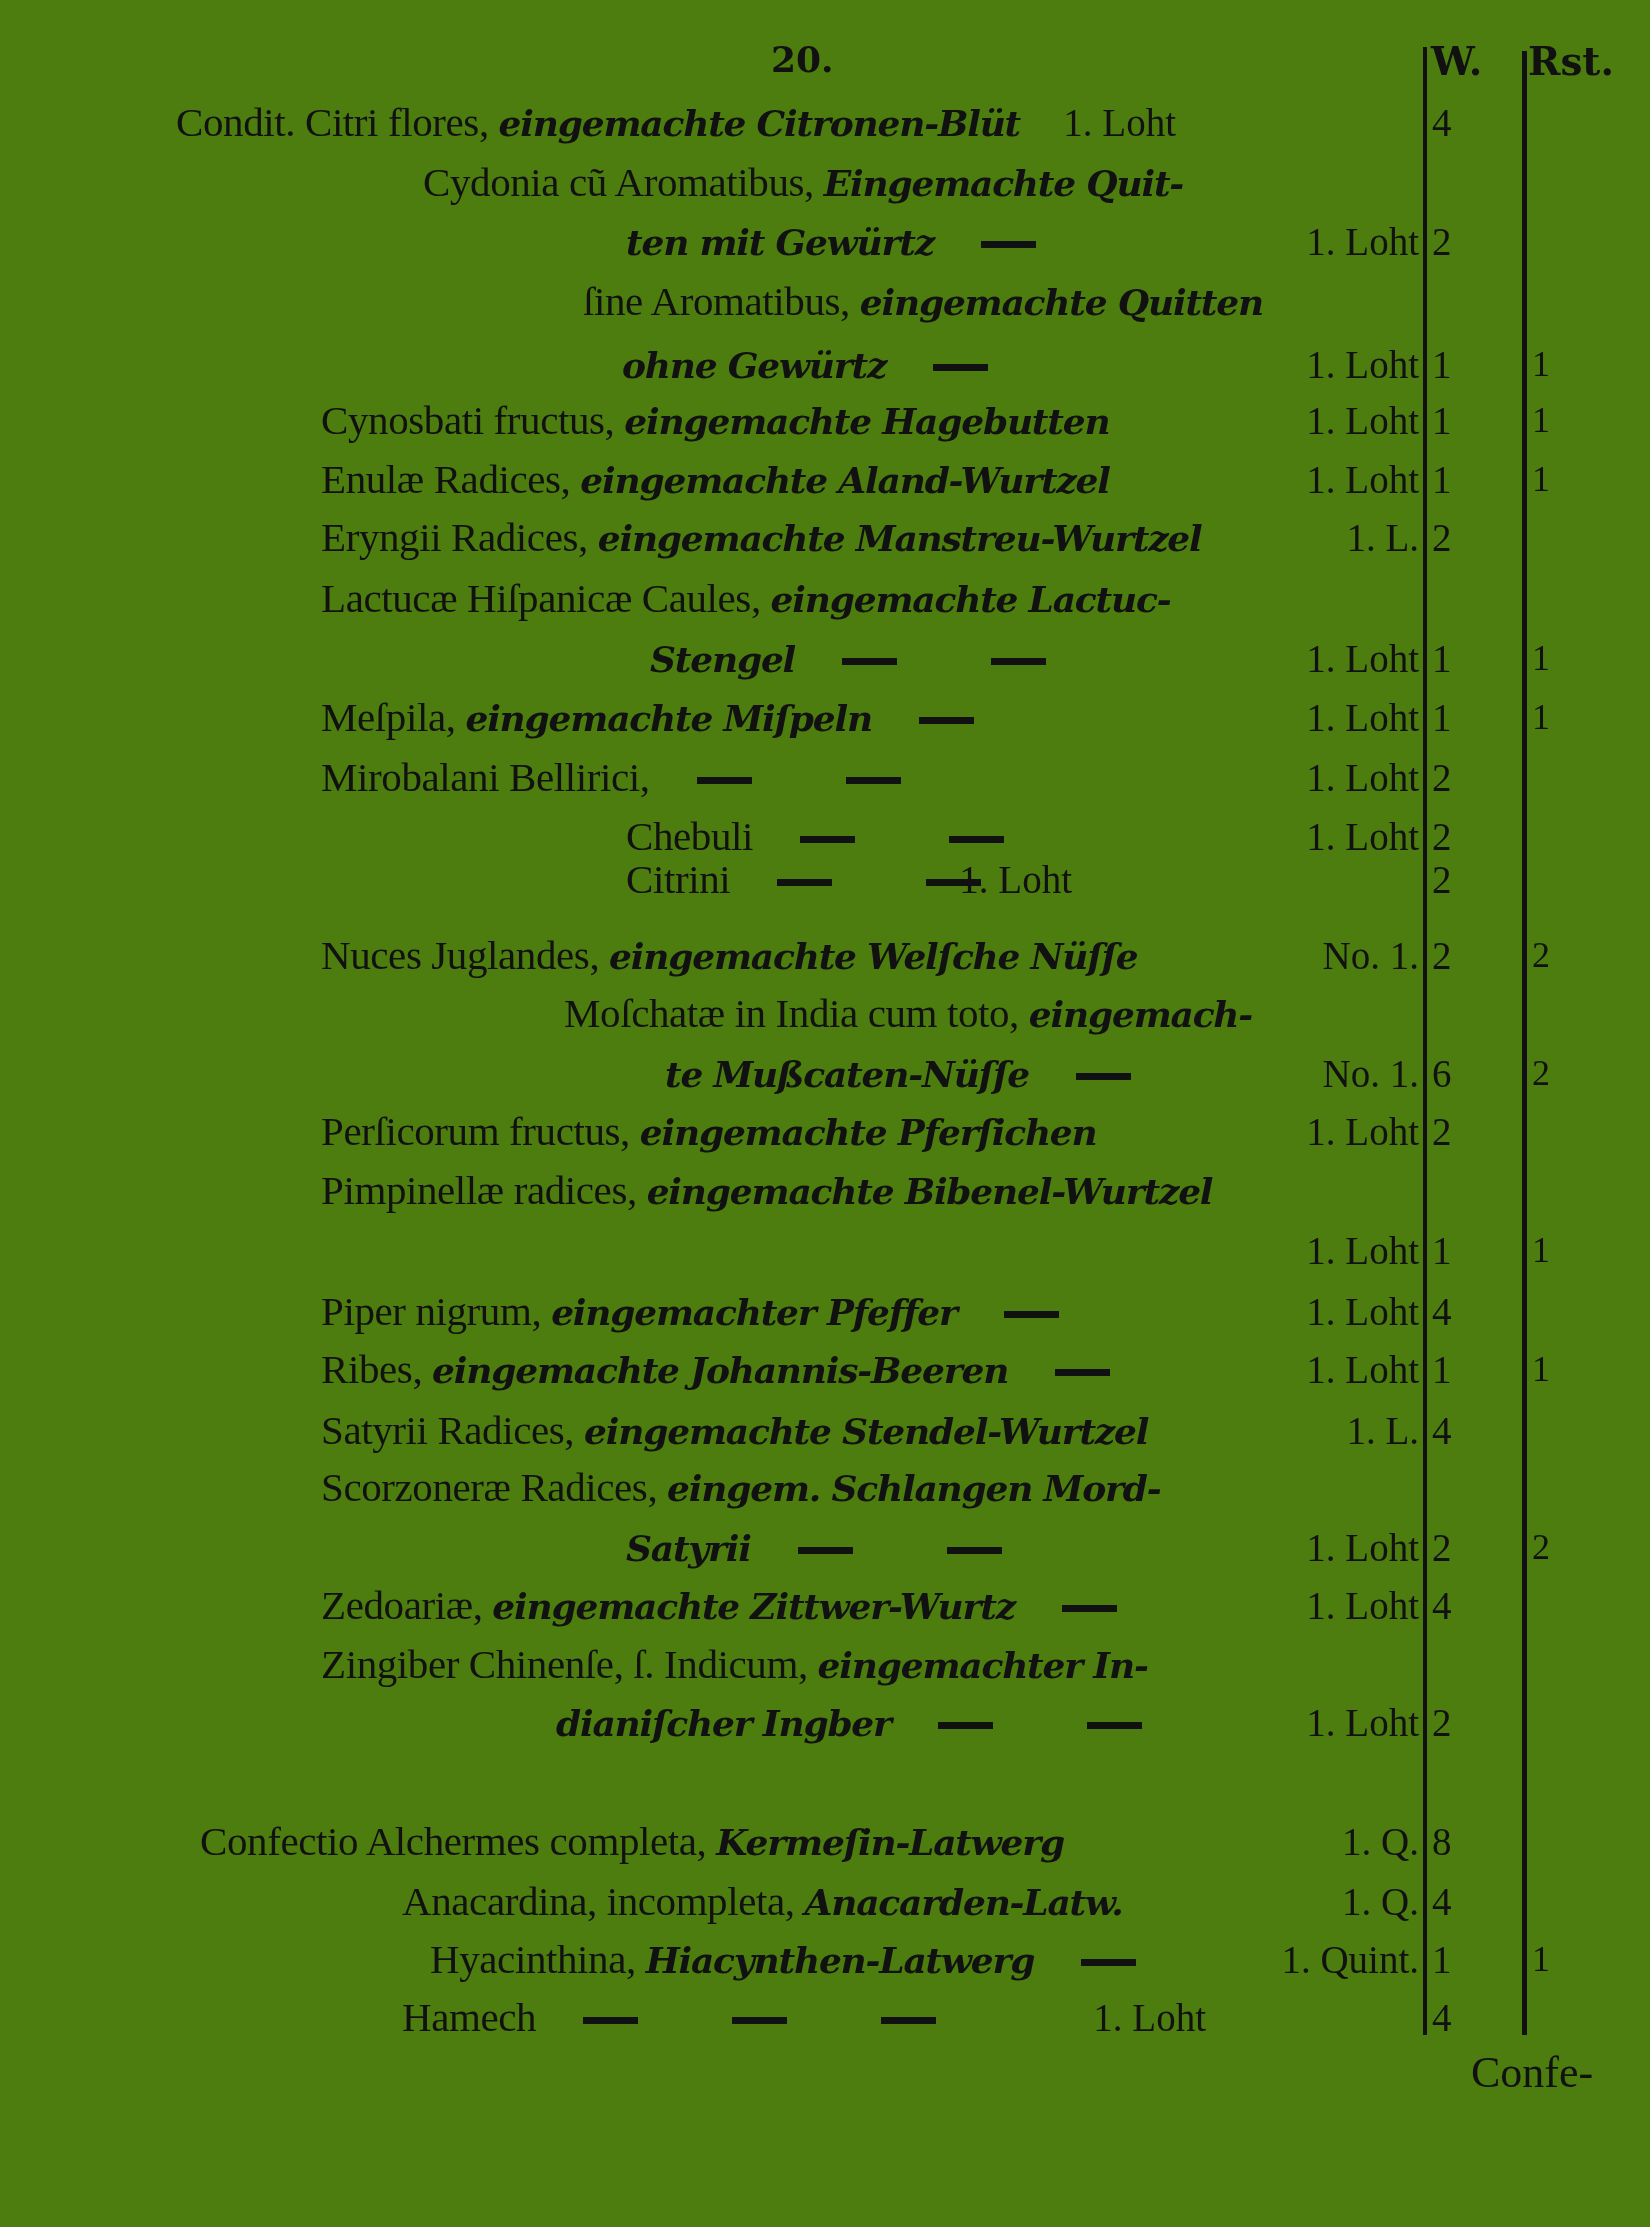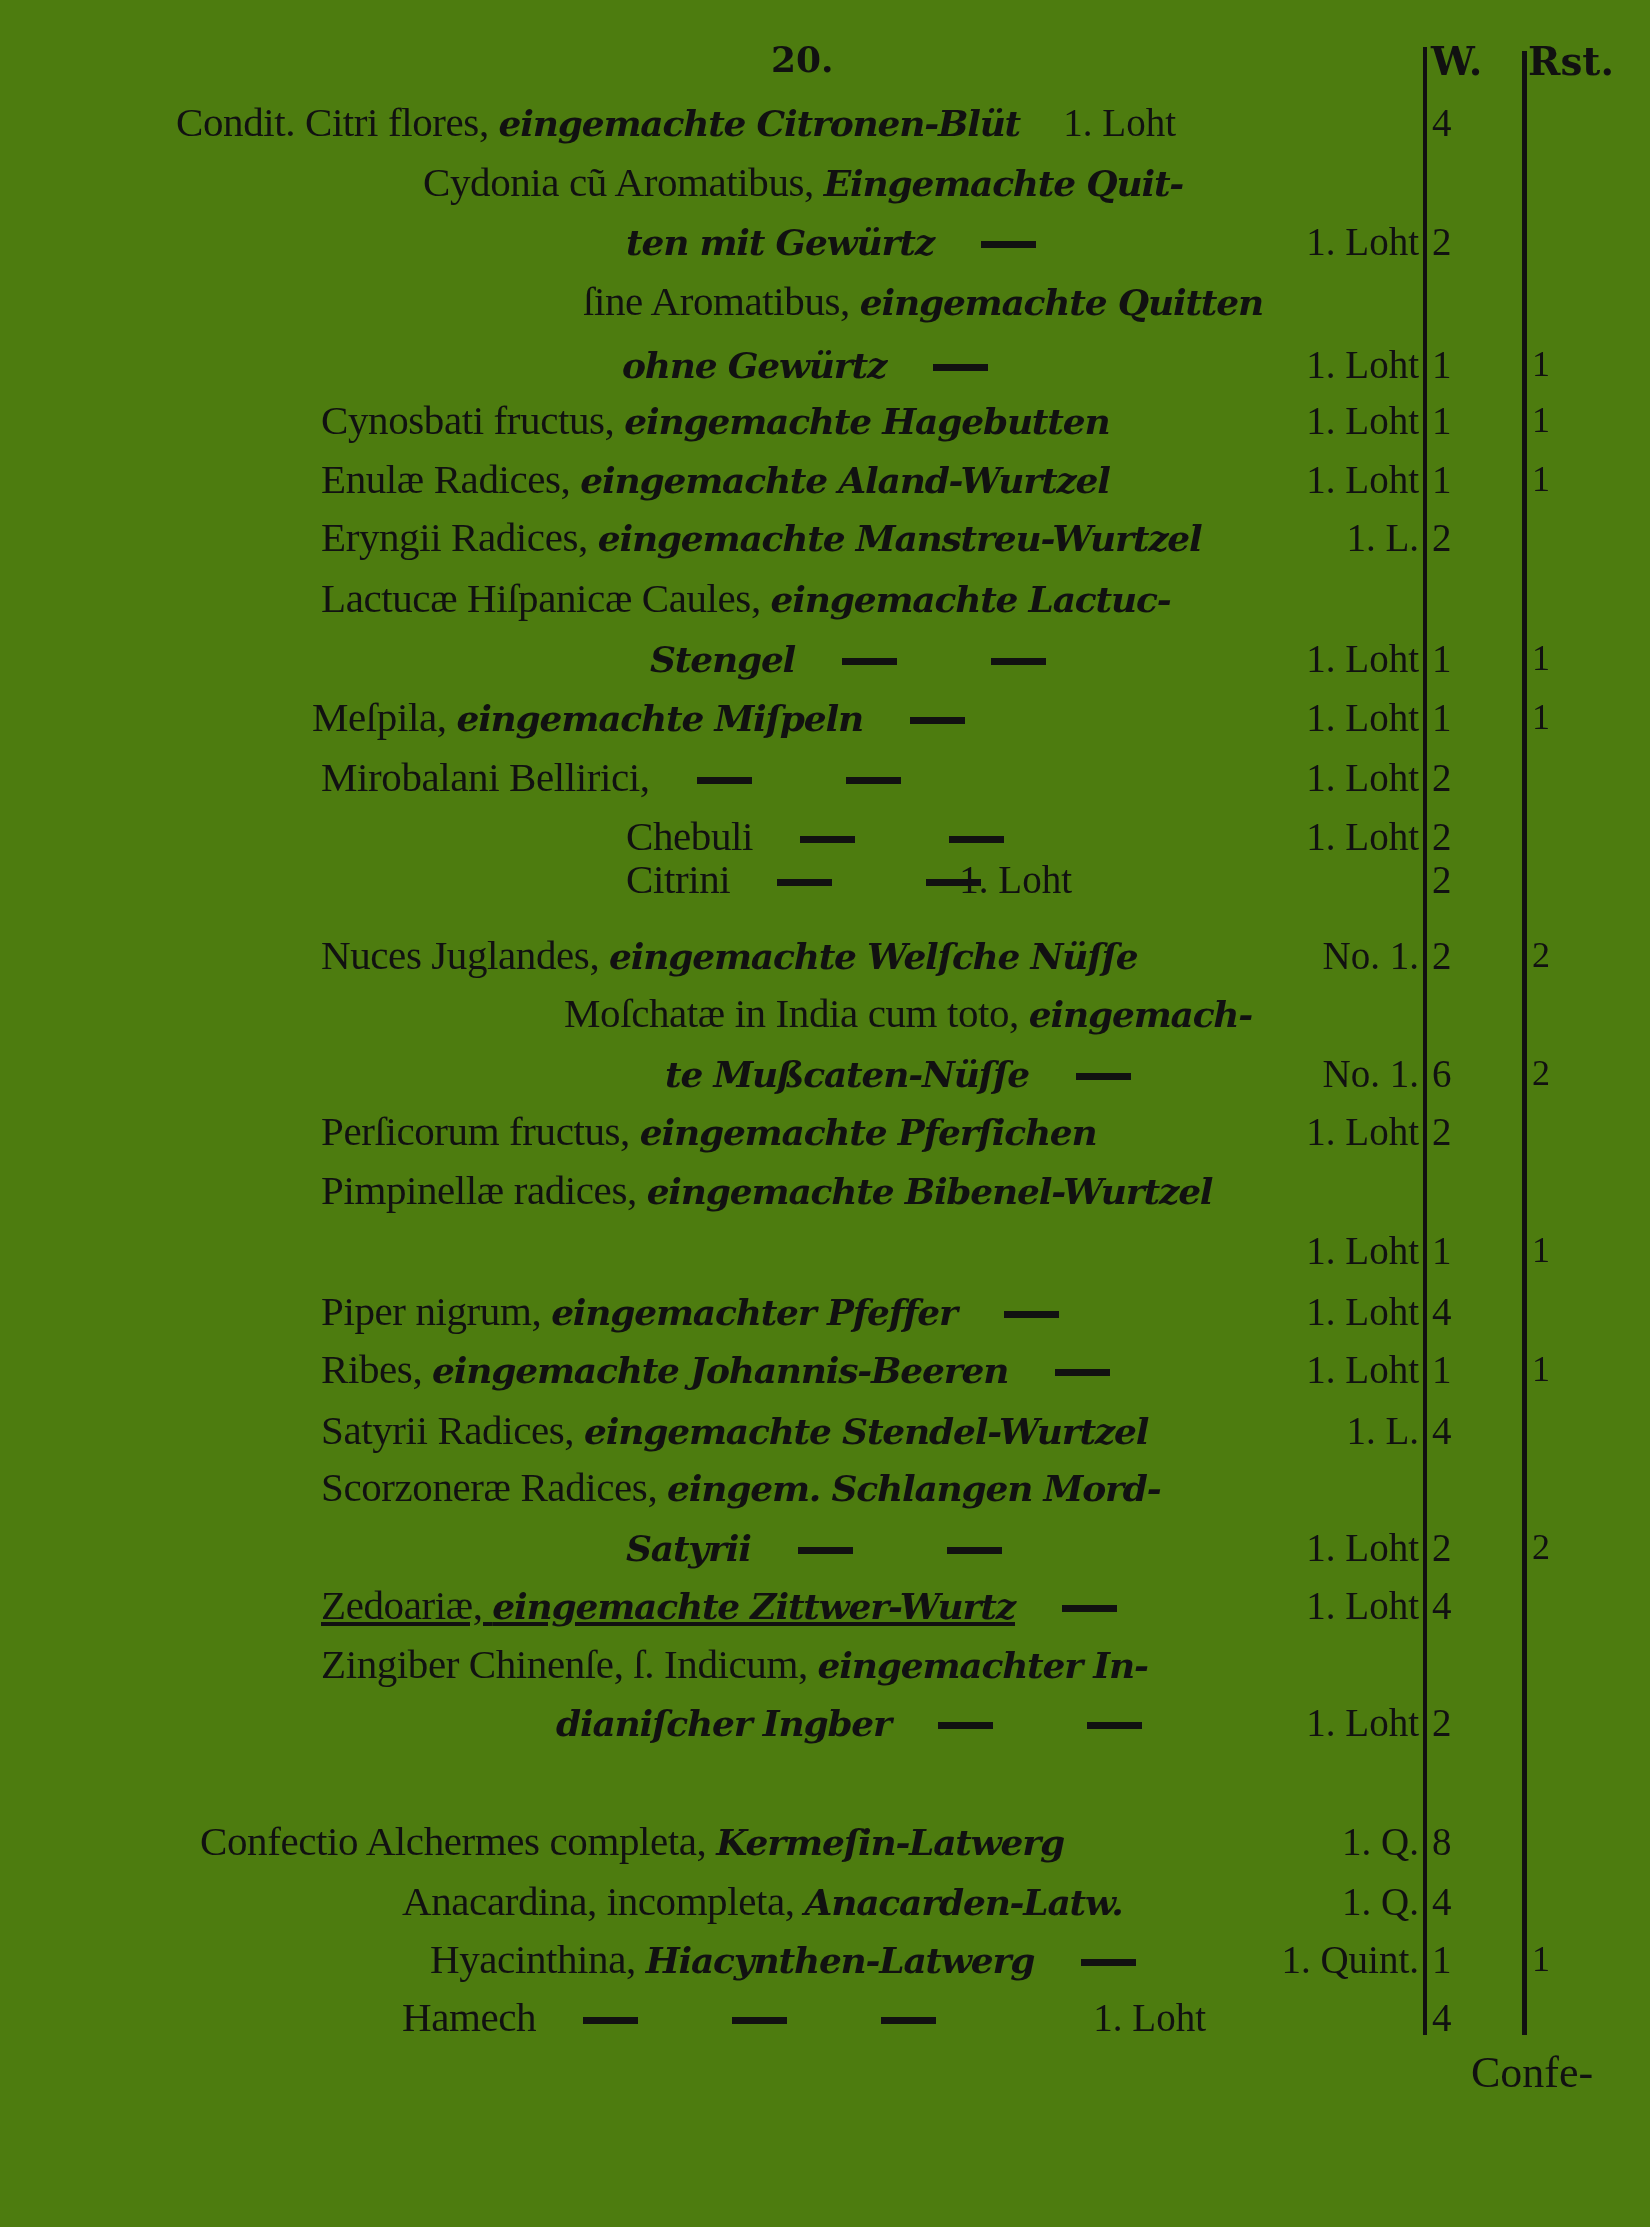--- a/index.html
+++ b/index.html
@@ -74,21 +74,21 @@
       <div class="row" style="top: 571px; left: 0px; width: 1651px;">
         <div class="txt" style="left: 321px;"><span class="latin">Lactucæ Hiſpanicæ Caules, </span><span class="german">eingemachte Lactuc-</span></div>
       </div>
       <div class="row" style="top: 631px; left: 0px; width: 1651px;">
         <div class="txt" style="left: 650px;"><span class="german">Stengel</span><span class="dash"></span><span class="dash"></span></div>
         <div class="unit latin" style="right: 232px;">1. Loht</div>
         <div class="w">1</div>
         <div class="r">1</div>
       </div>
       <div class="row" style="top: 690px; left: 0px; width: 1651px;">
-        <div class="txt" style="left: 312px;"><span class="latin">Meſpila, </span><span class="german">eingemachte Miſpeln</span><span class="dash"></span></div>
+        <div class="txt" style="left: 321px;"><span class="latin">Meſpila, </span><span class="german">eingemachte Miſpeln</span><span class="dash"></span></div>
         <div class="unit latin" style="right: 232px;">1. Loht</div>
         <div class="w">1</div>
         <div class="r">1</div>
       </div>
       <div class="row" style="top: 750px; left: 0px; width: 1651px;">
         <div class="txt" style="left: 321px;"><span class="latin">Mirobalani Bellirici,</span><span class="dash"></span><span class="dash"></span></div>
         <div class="unit latin" style="right: 232px;">1. Loht</div>
         <div class="w">2</div>
       </div>
       <div class="row" style="top: 809px; left: 0px; width: 1651px;">
@@ -149,21 +149,21 @@
       <div class="row" style="top: 1460px; left: 0px; width: 1651px;">
         <div class="txt" style="left: 321px;"><span class="latin">Scorzoneræ Radices, </span><span class="german">eingem. Schlangen Mord-</span></div>
       </div>
       <div class="row" style="top: 1520px; left: 0px; width: 1651px;">
         <div class="txt" style="left: 626px;"><span class="german">Satyrii</span><span class="dash"></span><span class="dash"></span></div>
         <div class="unit latin" style="right: 232px;">1. Loht</div>
         <div class="w">2</div>
         <div class="r">2</div>
       </div>
       <div class="row" style="top: 1578px; left: 0px; width: 1651px;">
-        <div class="txt" style="left: 321px; text-decoration: underline;"><span class="latin">Zedoariæ, </span><span class="german">eingemachte Zittwer-Wurtz</span><span class="dash"></span></div>
+        <div class="txt" style="left: 321px;"><span class="latin">Zedoariæ, </span><span class="german">eingemachte Zittwer-Wurtz</span><span class="dash"></span></div>
         <div class="unit latin" style="right: 232px;">1. Loht</div>
         <div class="w">4</div>
       </div>
       <div class="row" style="top: 1637px; left: 0px; width: 1651px;">
         <div class="txt" style="left: 321px;"><span class="latin">Zingiber Chinenſe, ſ. Indicum, </span><span class="german">eingemachter In-</span></div>
       </div>
       <div class="row" style="top: 1695px; left: 0px; width: 1651px;">
         <div class="txt" style="left: 556px;"><span class="german">dianiſcher Ingber</span><span class="dash"></span><span class="dash"></span></div>
         <div class="unit latin" style="right: 232px;">1. Loht</div>
         <div class="w">2</div>

